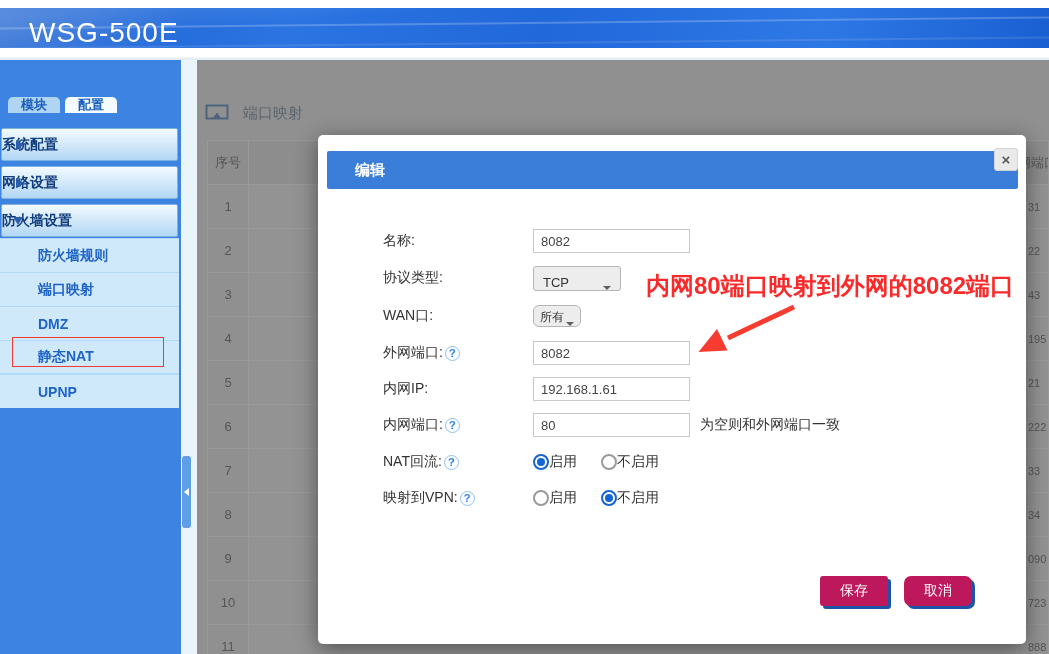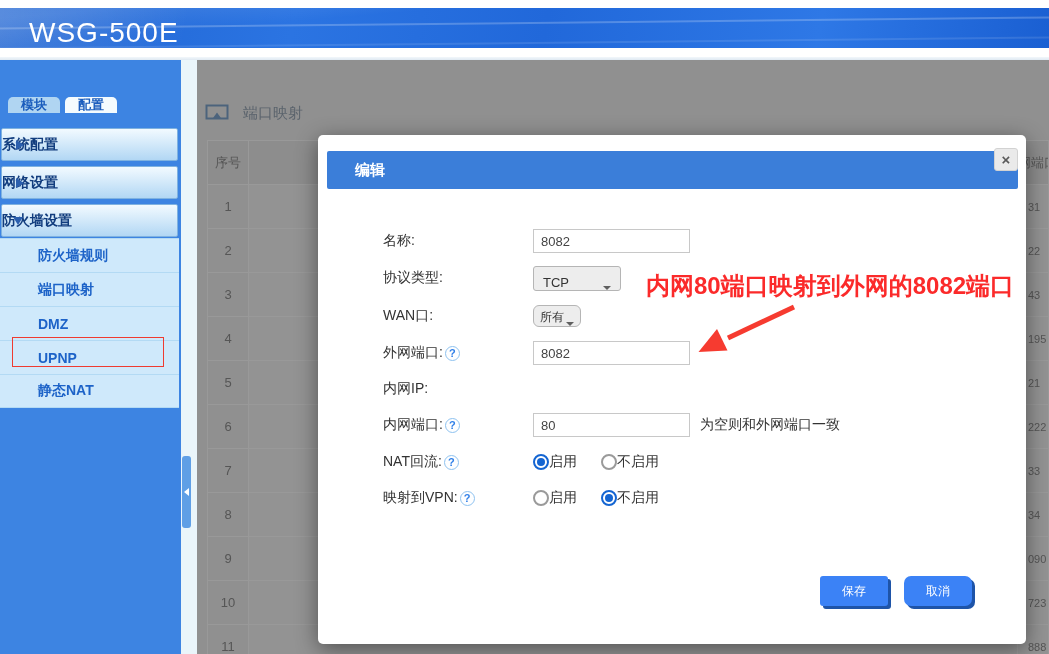--- a/index.html
+++ b/index.html
@@ -85,21 +85,21 @@
   .sel-wan { width:48px; height:22px; padding:0 6px; font-size:12px;border-radius:6px; }
   .chev { width:0; height:0; border-top:4px solid #606060; border-left:4px solid transparent; border-right:4px solid transparent; }
   .hint { margin-left:10px; font-size:14px; color:#333; }
   .radio { width:16px; height:16px; border-radius:50%; background:#fff; display:inline-flex; align-items:center; justify-content:center; cursor:pointer; }
   .radio.off { border:2px solid #9a9a9a; }
   .radio.on  { border:2px solid #1465d2; }
   .radio.on .dot { width:8px; height:8px; border-radius:50%; background:#1465d2; }
   .rlabel { font-size:14px; color:#333; }
   .rgap { display:inline-block; width:24px; }
 
-  .mbtn { position:absolute; top:441px; width:68px; height:30px; background:#3b82f6; color:#fff; font-size:12px;
+  .mbtn { position:absolute; top:441px; width:68px; height:30px; background:#be185d; color:#fff; font-size:14px;
     border:none; border-radius:3px; box-shadow:3px 3px 0 0 #1e54a8; cursor:pointer; font-family:"Liberation Sans",sans-serif; }
   #btn-save { left:502px; }
   #btn-cancel { left:586px;border-radius:7px; }
 
   
   #anno-text { position:absolute; left:646px; top:270px; font-size:24px; font-weight:bold; color:#fb2a2a;
     white-space:nowrap; z-index:20; letter-spacing:0px; }
   #anno-arrow { position:absolute; left:690px; top:299px; z-index:20; }
 </style>
 </head>
@@ -129,22 +129,22 @@
         <span>网络设置</span>
       </div>
       <div class="mi-top expanded">
         <span class="arr-down"></span>
         <span>防火墙设置</span>
       </div>
       <div class="submenu">
         <div class="mi-sub">防火墙规则</div>
         <div class="mi-sub">端口映射</div>
         <div class="mi-sub">DMZ</div>
+        <div class="mi-sub last">静态NAT</div>
         <div class="mi-sub">UPNP</div>
-        <div class="mi-sub last">静态NAT</div>
       </div>
     </div>
     <div id="red-box"></div>
   </div>
 
   <div id="gutter">
     <div id="handle">
       <span class="tri"></span>
     </div>
   </div>
@@ -240,20 +240,21 @@
     <div class="frow" style="top:205px">
       <span class="flabel">
         <span>外网端口:</span>
         <span class="help">?</span>
       </span>
       <input class="tinput" type="text" value="8082" style="">
     </div>
 
     <div class="frow" style="top:241px">
       <span class="flabel">内网IP:</span>
+      <input class="tinput" type="text" value="192.168.1.61" style="">
     </div>
 
     <div class="frow" style="top:277px">
       <span class="flabel">
         <span>内网端口:</span>
         <span class="help">?</span>
       </span>
       <input class="tinput" type="text" value="80" style="">
       <span class="hint">为空则和外网端口一致</span>
     </div>

